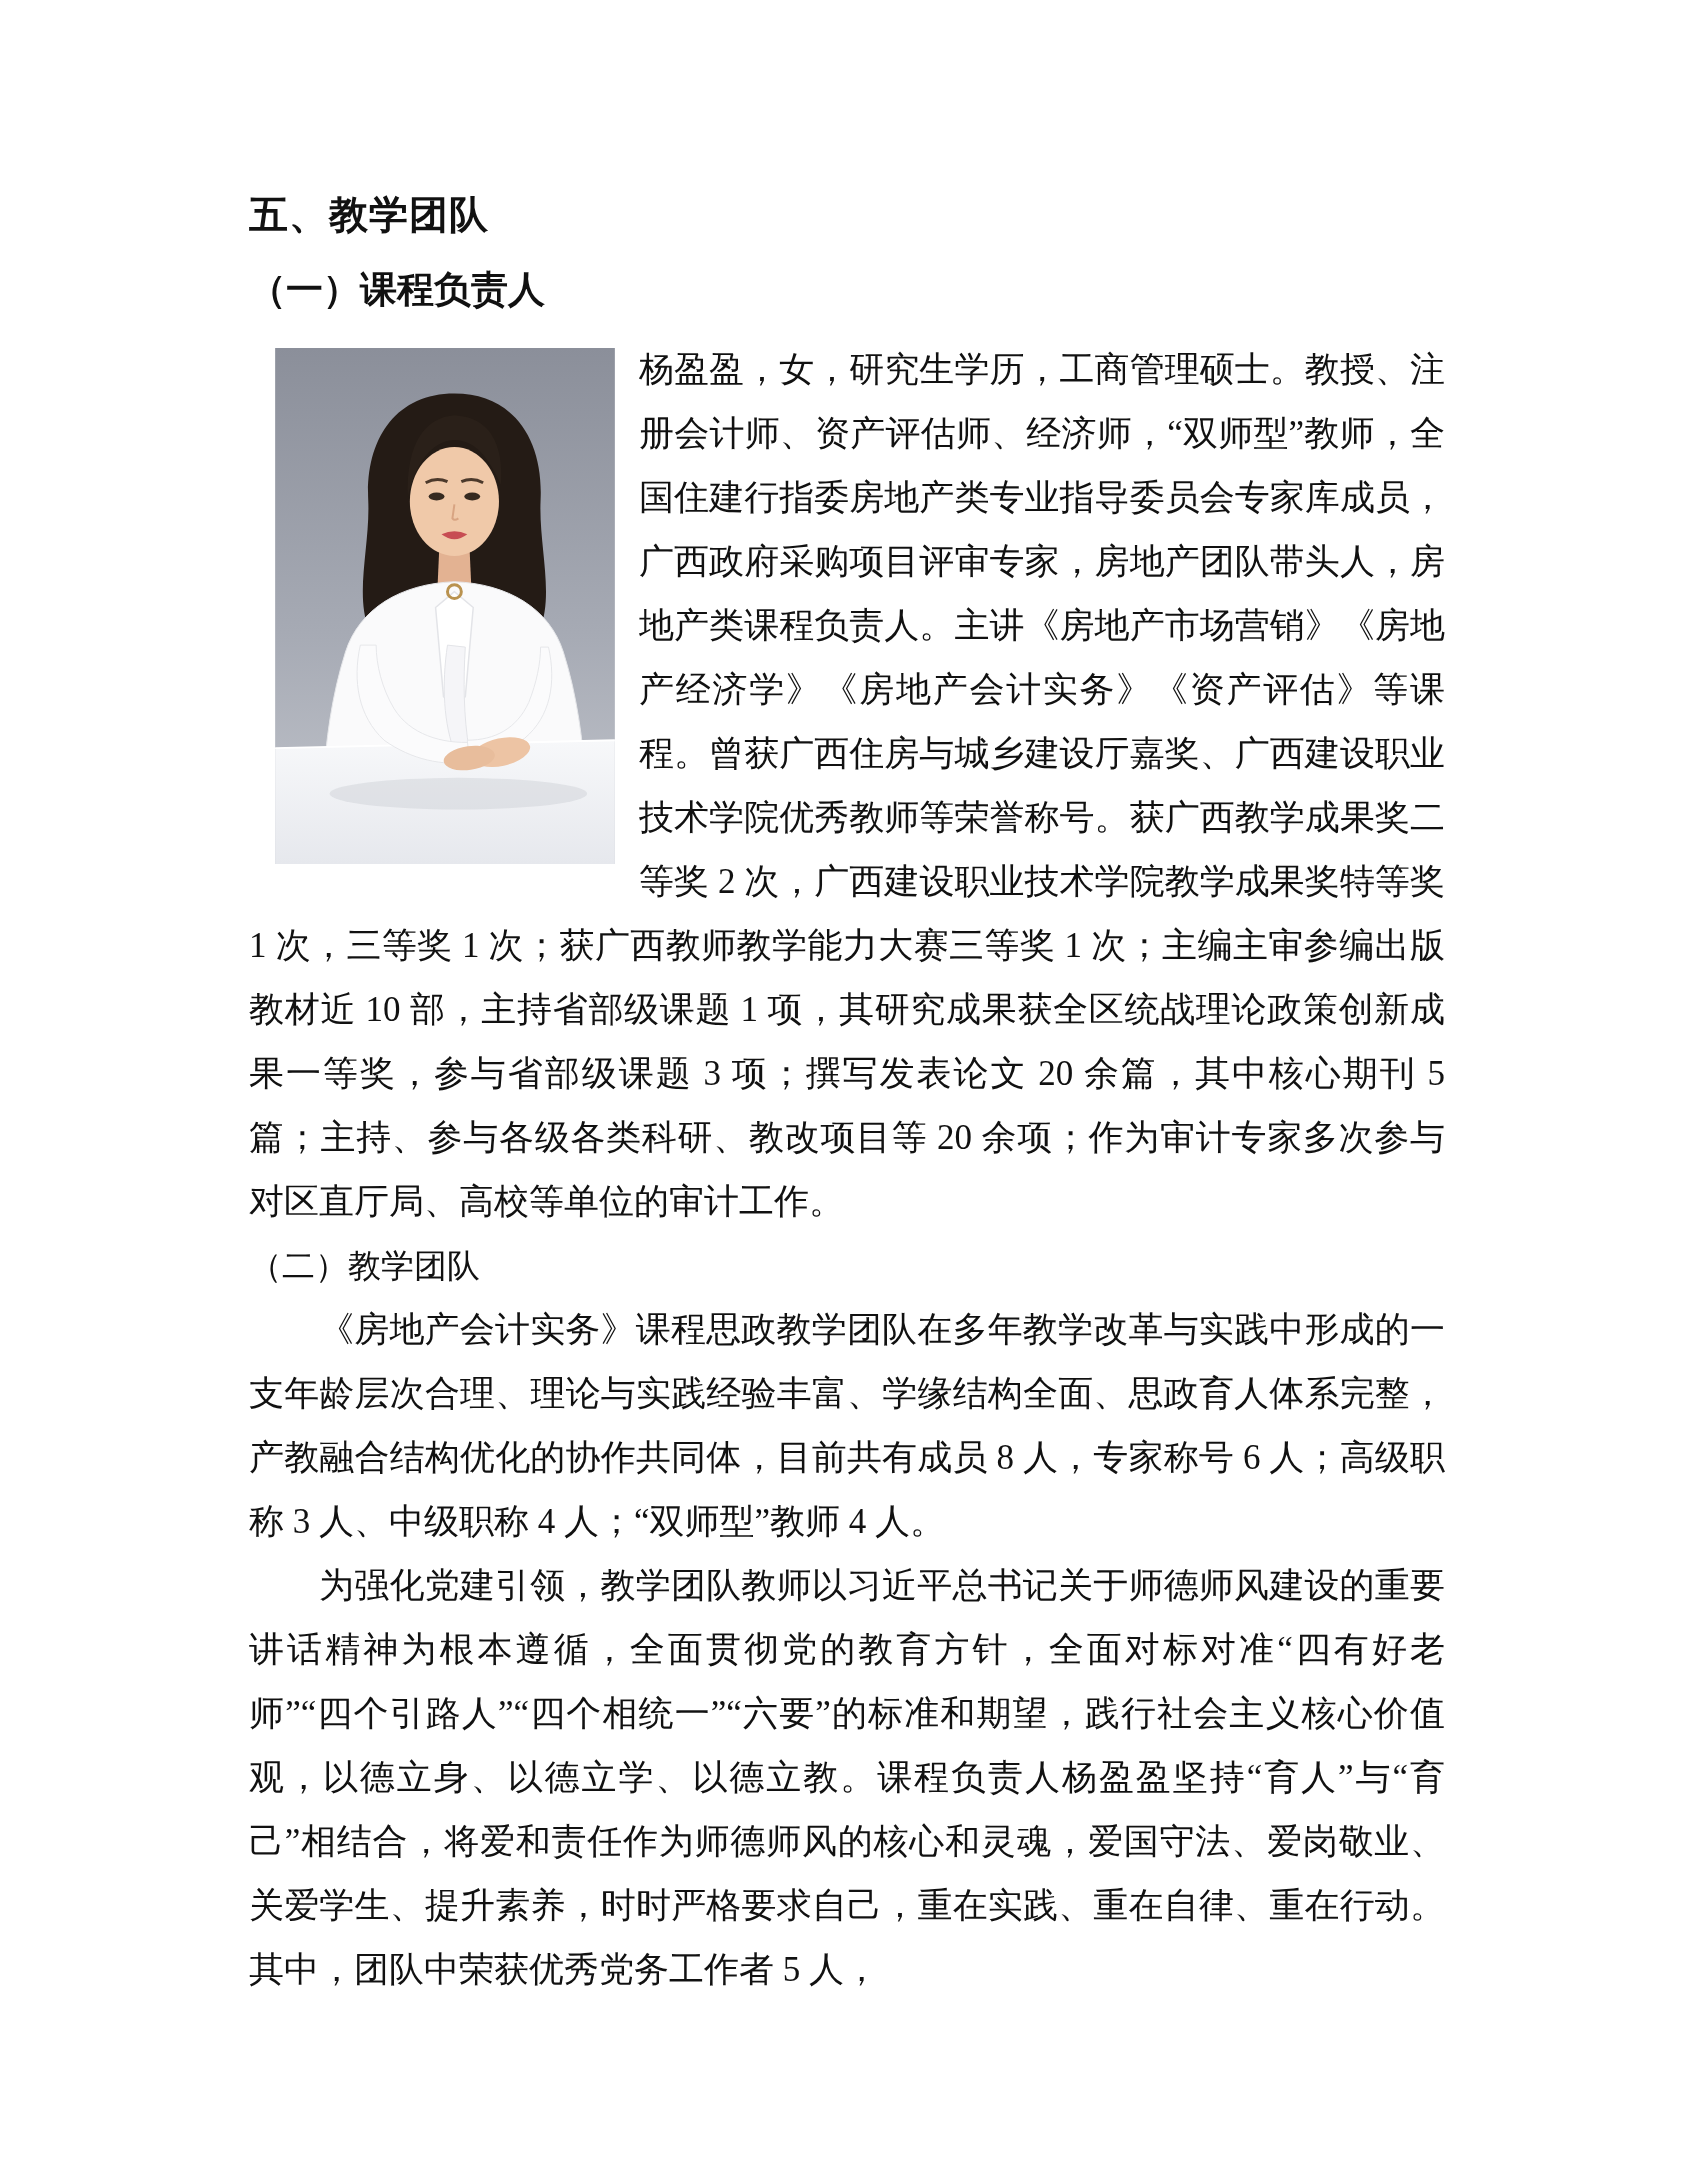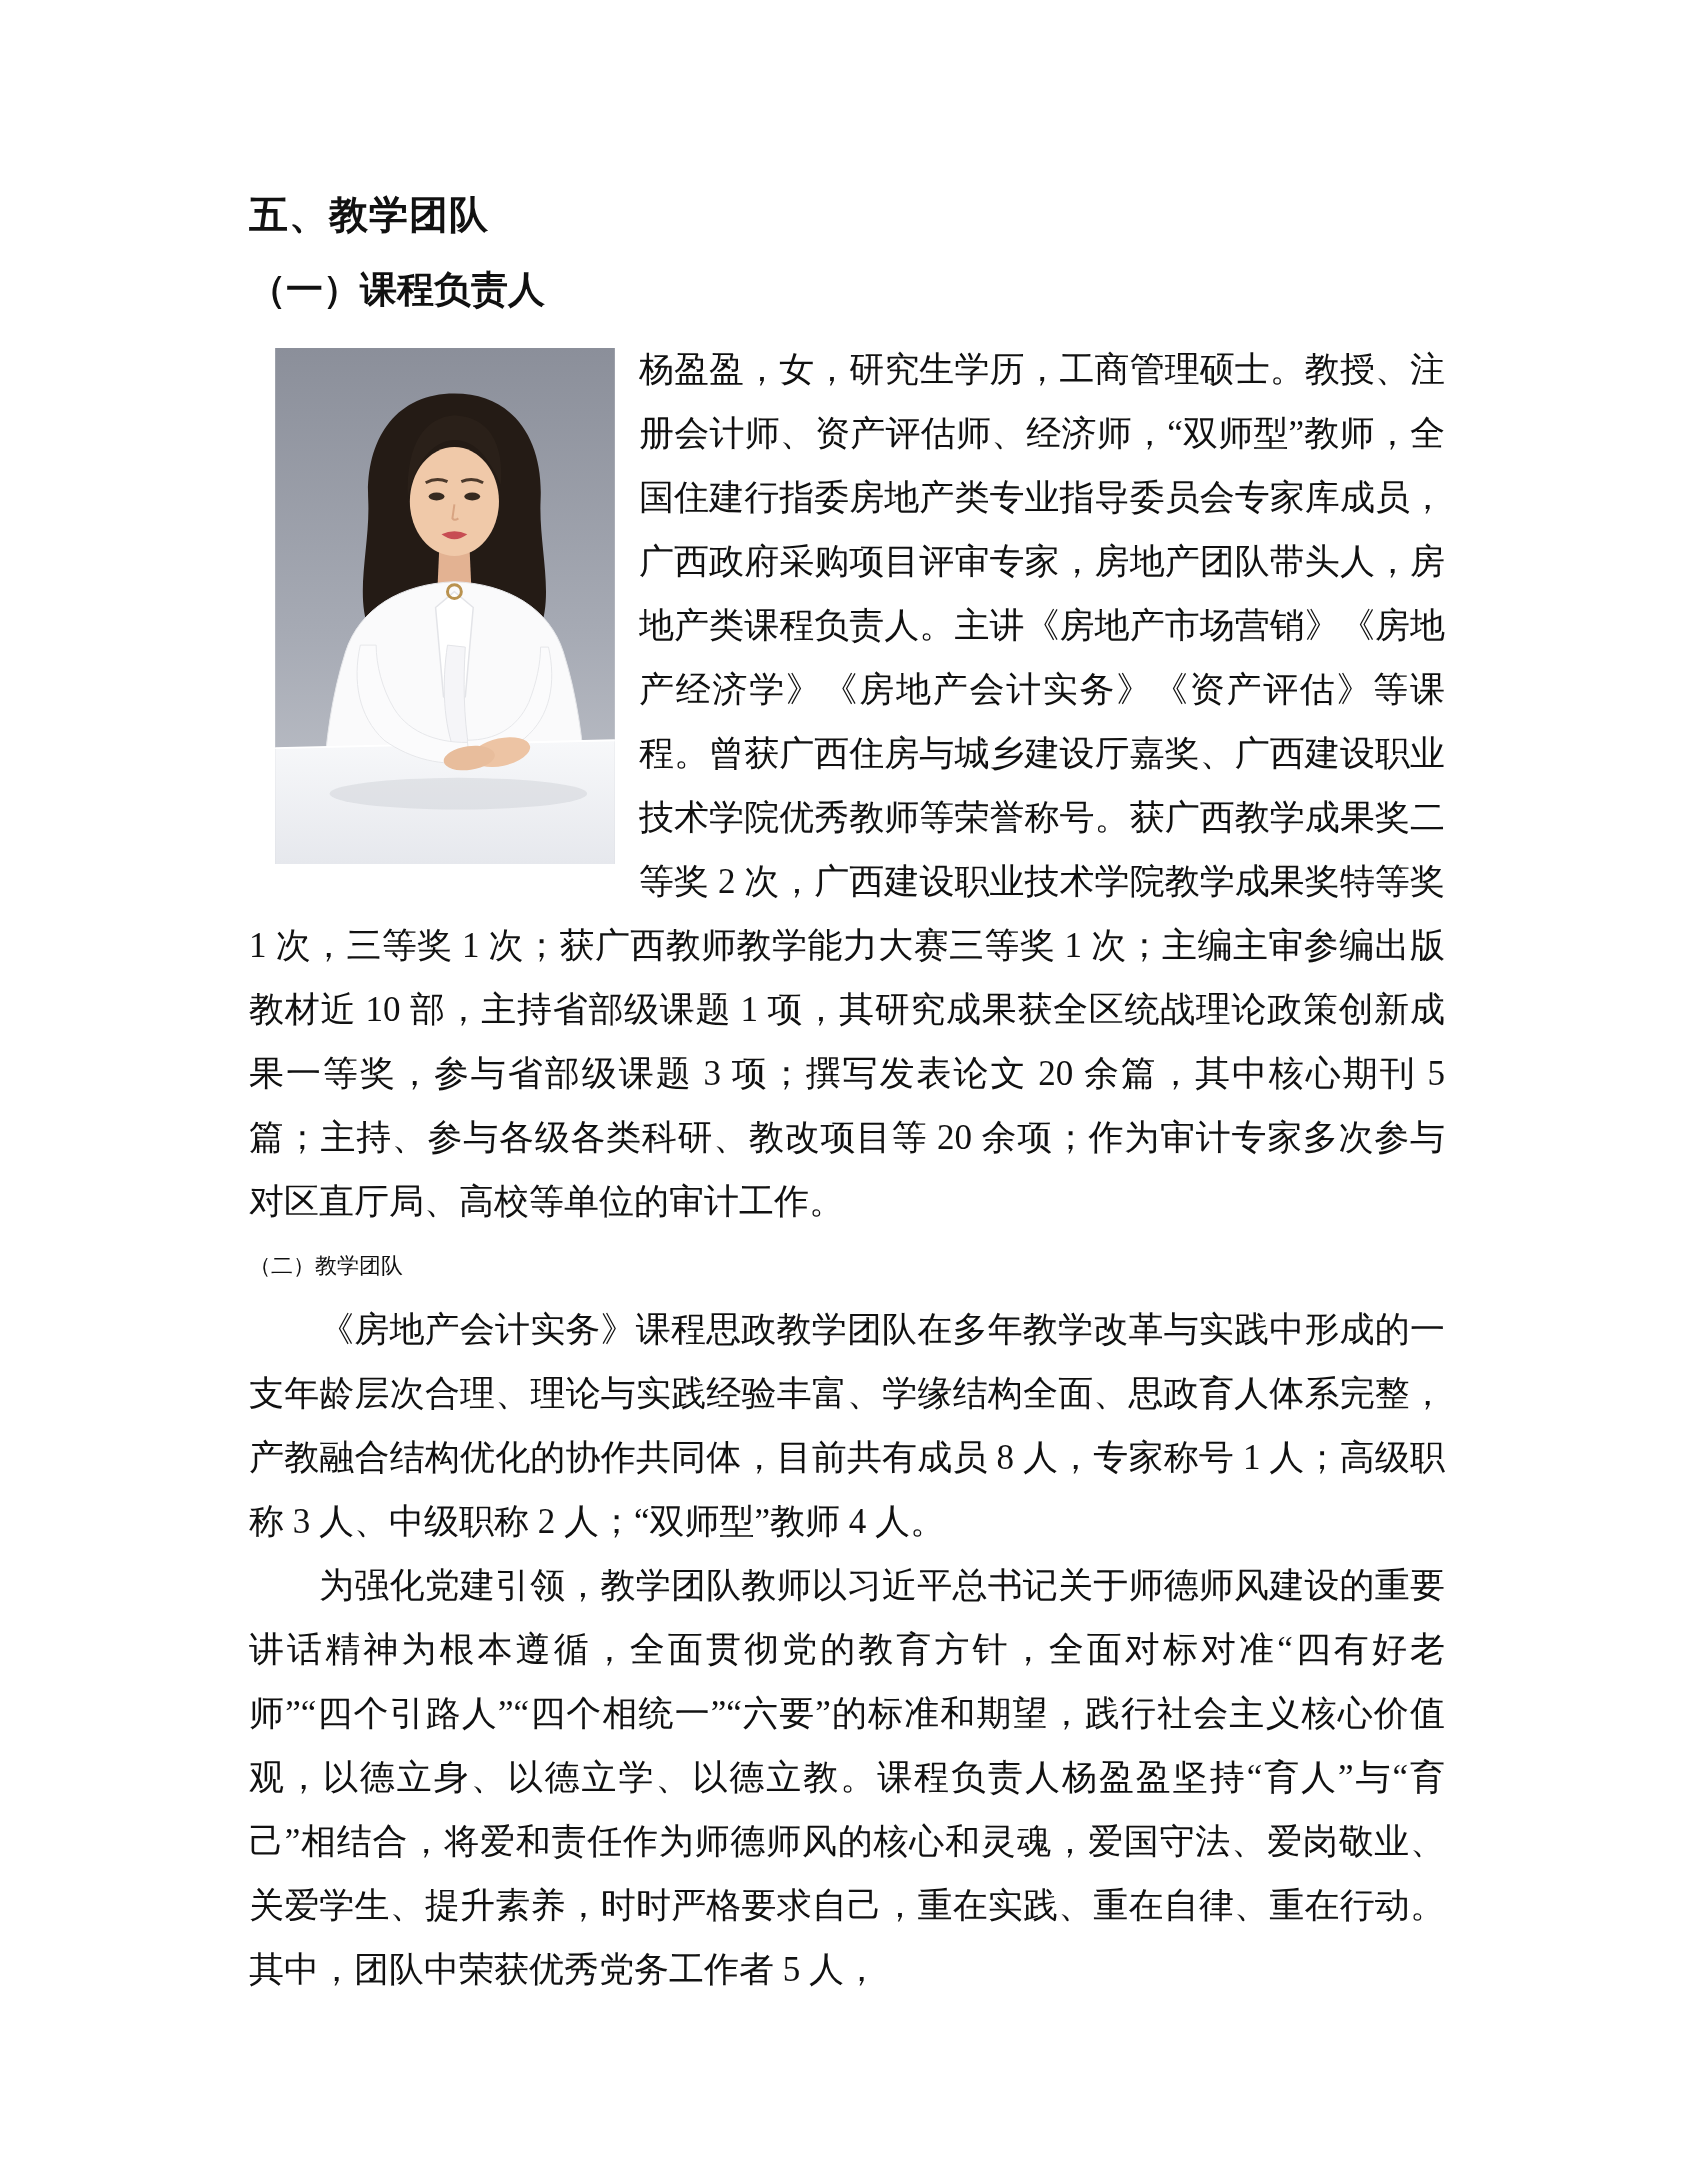--- a/index.html
+++ b/index.html
@@ -32,21 +32,21 @@
     margin-top:6px;
     margin-bottom:14px;
   }
   .bodytext {
     font-size:35px;
     line-height:64px;
     text-align:justify;
     word-break:break-all;
   }
   .subhead-plain {
-    font-size:22px;
+    font-size:33px;
     line-height:64px;
   }
   .indent2 { text-indent:2em; }
   .photo-float {
     float:left;
     width:340px;
     height:516px;
     margin:10px 24px 46px 26px;
     overflow:hidden;
   }
@@ -111,19 +111,19 @@
           <path d="M276,302 C284,338 278,372 252,394 C230,410 208,416 196,416 L194,396 C222,396 244,384 256,358 C264,338 268,318 268,302 Z" fill="#fbfbfc" stroke="#e6e7ea" stroke-width="1"></path>
           <ellipse cx="228" cy="408" rx="30" ry="14" fill="#edc4a4" transform="rotate(-12 228 408)"></ellipse>
           <ellipse cx="196" cy="414" rx="26" ry="12" fill="#e8bd9c" transform="rotate(-8 196 414)"></ellipse>
         </svg>
       </span>
       <span>杨盈盈，女，研究生学历，工商管理硕士。教授、注册会计师、资产评估师、经济师，“双师型”教师，全国住建行指委房地产类专业指导委员会专家库成员，广西政府采购项目评审专家，房地产团队带头人，房地产类课程负责人。主讲《房地产市场营销》《房地产经济学》《房地产会计实务》《资产评估》等课程。曾获广西住房与城乡建设厅嘉奖、广西建设职业技术学院优秀教师等荣誉称号。获广西教学成果奖二等奖 2 次，广西建设职业技术学院教学成果奖特等奖 1 次，三等奖 1 次；获广西教师教学能力大赛三等奖 1 次；主编主审参编出版教材近 10 部，主持省部级课题 1 项，其研究成果获全区统战理论政策创新成果一等奖，参与省部级课题 3 项；撰写发表论文 20 余篇，其中核心期刊 5 篇；主持、参与各级各类科研、教改项目等 20 余项；作为审计专家多次参与对区直厅局、高校等单位的审计工作。</span>
     </p>
 
     <p class="subhead-plain">（二）教学团队</p>
 
-    <p class="bodytext indent2">《房地产会计实务》课程思政教学团队在多年教学改革与实践中形成的一支年龄层次合理、理论与实践经验丰富、学缘结构全面、思政育人体系完整，产教融合结构优化的协作共同体，目前共有成员 8 人，专家称号 1 人；高级职称 3 人、中级职称 2 人；“双师型”教师 4 人。</p>
+    <p class="bodytext indent2">《房地产会计实务》课程思政教学团队在多年教学改革与实践中形成的一支年龄层次合理、理论与实践经验丰富、学缘结构全面、思政育人体系完整，产教融合结构优化的协作共同体，目前共有成员 8 人，专家称号 6 人；高级职称 3 人、中级职称 4 人；“双师型”教师 4 人。</p>
 
     <p class="bodytext indent2">为强化党建引领，教学团队教师以习近平总书记关于师德师风建设的重要讲话精神为根本遵循，全面贯彻党的教育方针，全面对标对准“四有好老师”“四个引路人”“四个相统一”“六要”的标准和期望，践行社会主义核心价值观，以德立身、以德立学、以德立教。课程负责人杨盈盈坚持“育人”与“育己”相结合，将爱和责任作为师德师风的核心和灵魂，爱国守法、爱岗敬业、关爱学生、提升素养，时时严格要求自己，重在实践、重在自律、重在行动。其中，团队中荣获优秀党务工作者 5 人，</p>
 
   </div>
 </div>
 
 
 </body></html>

